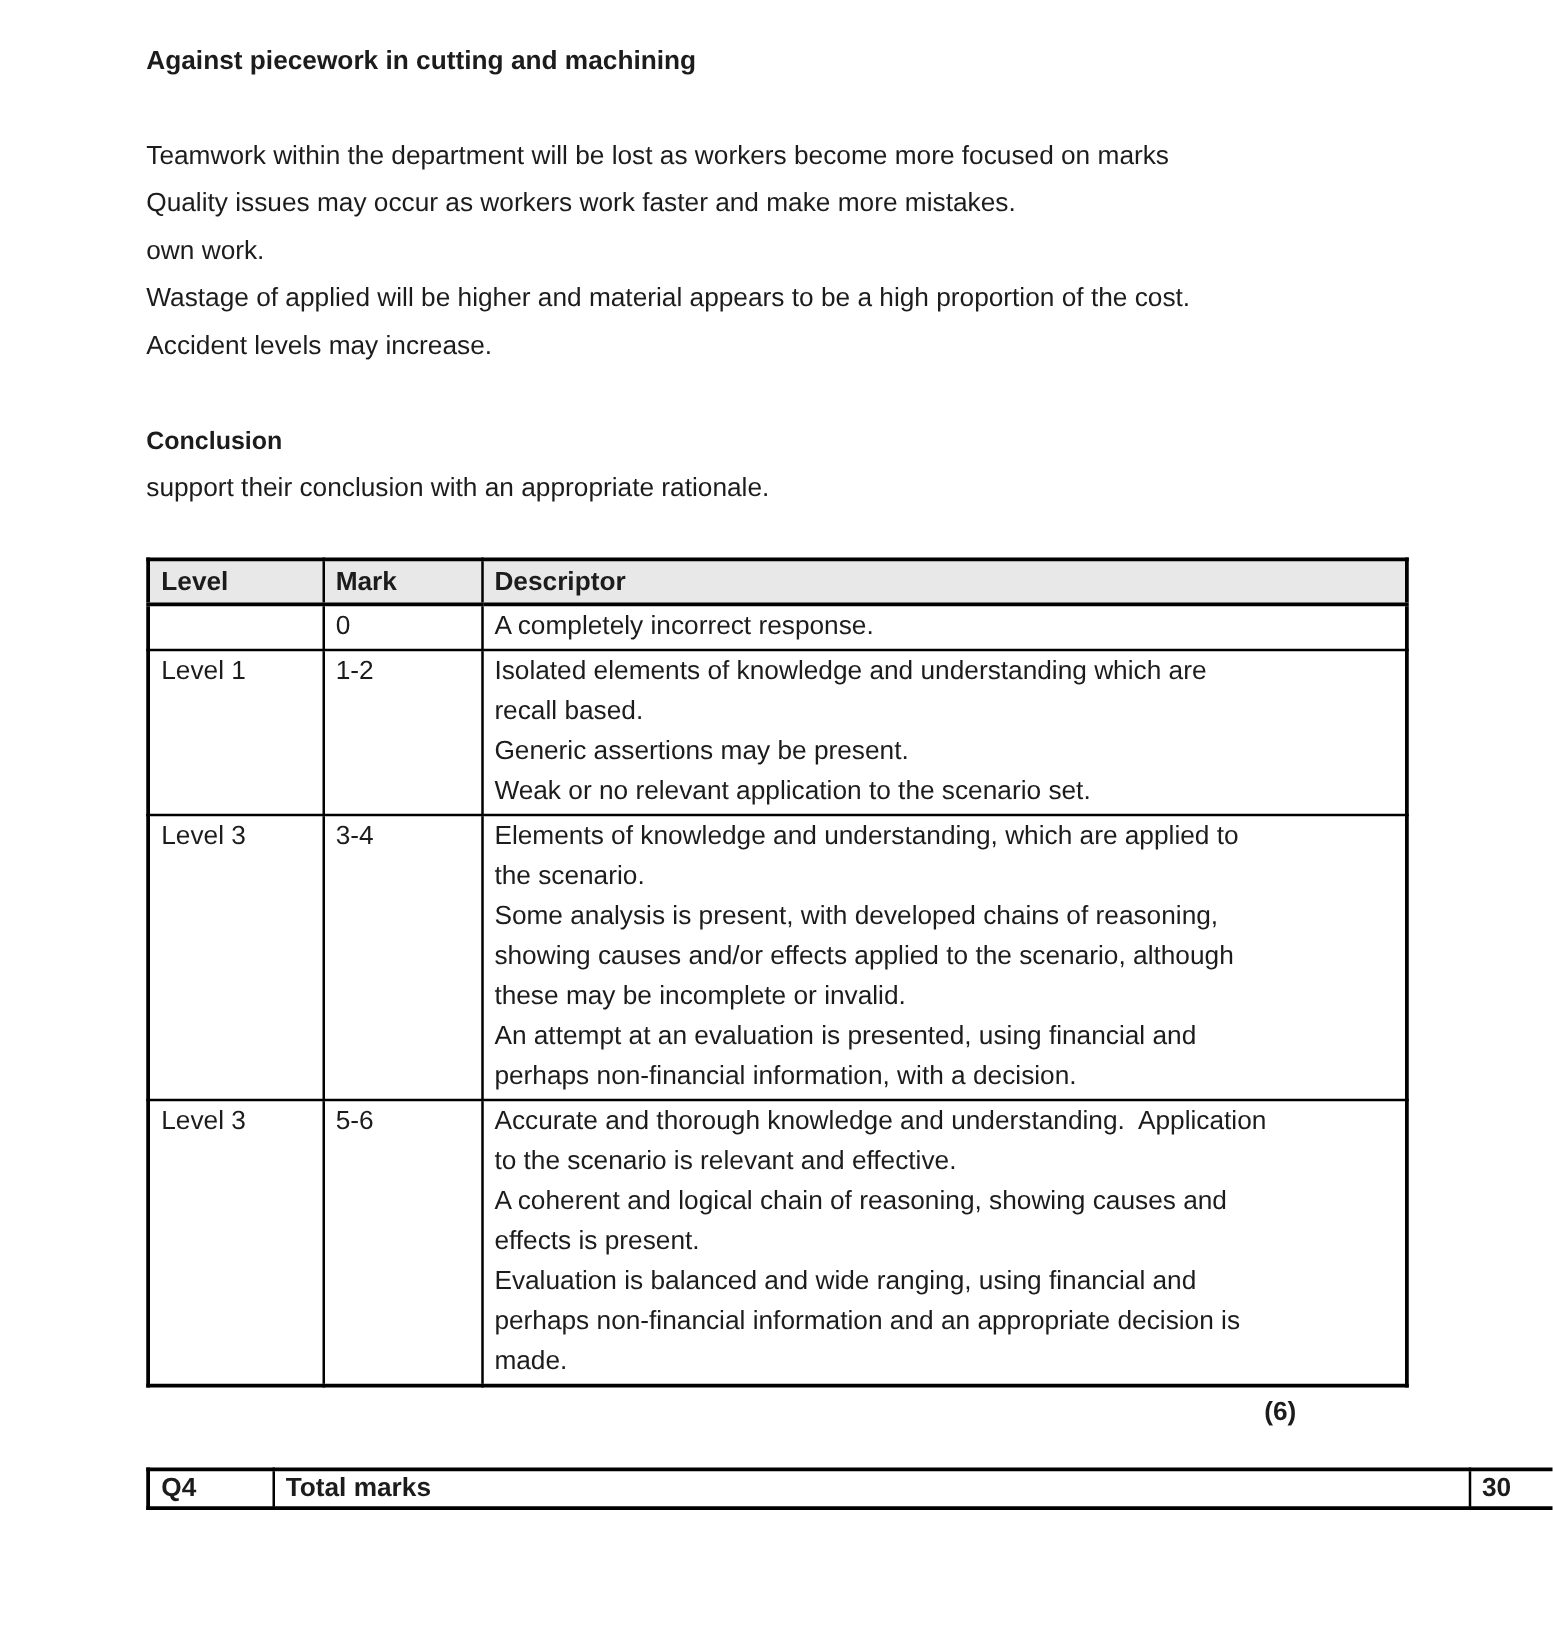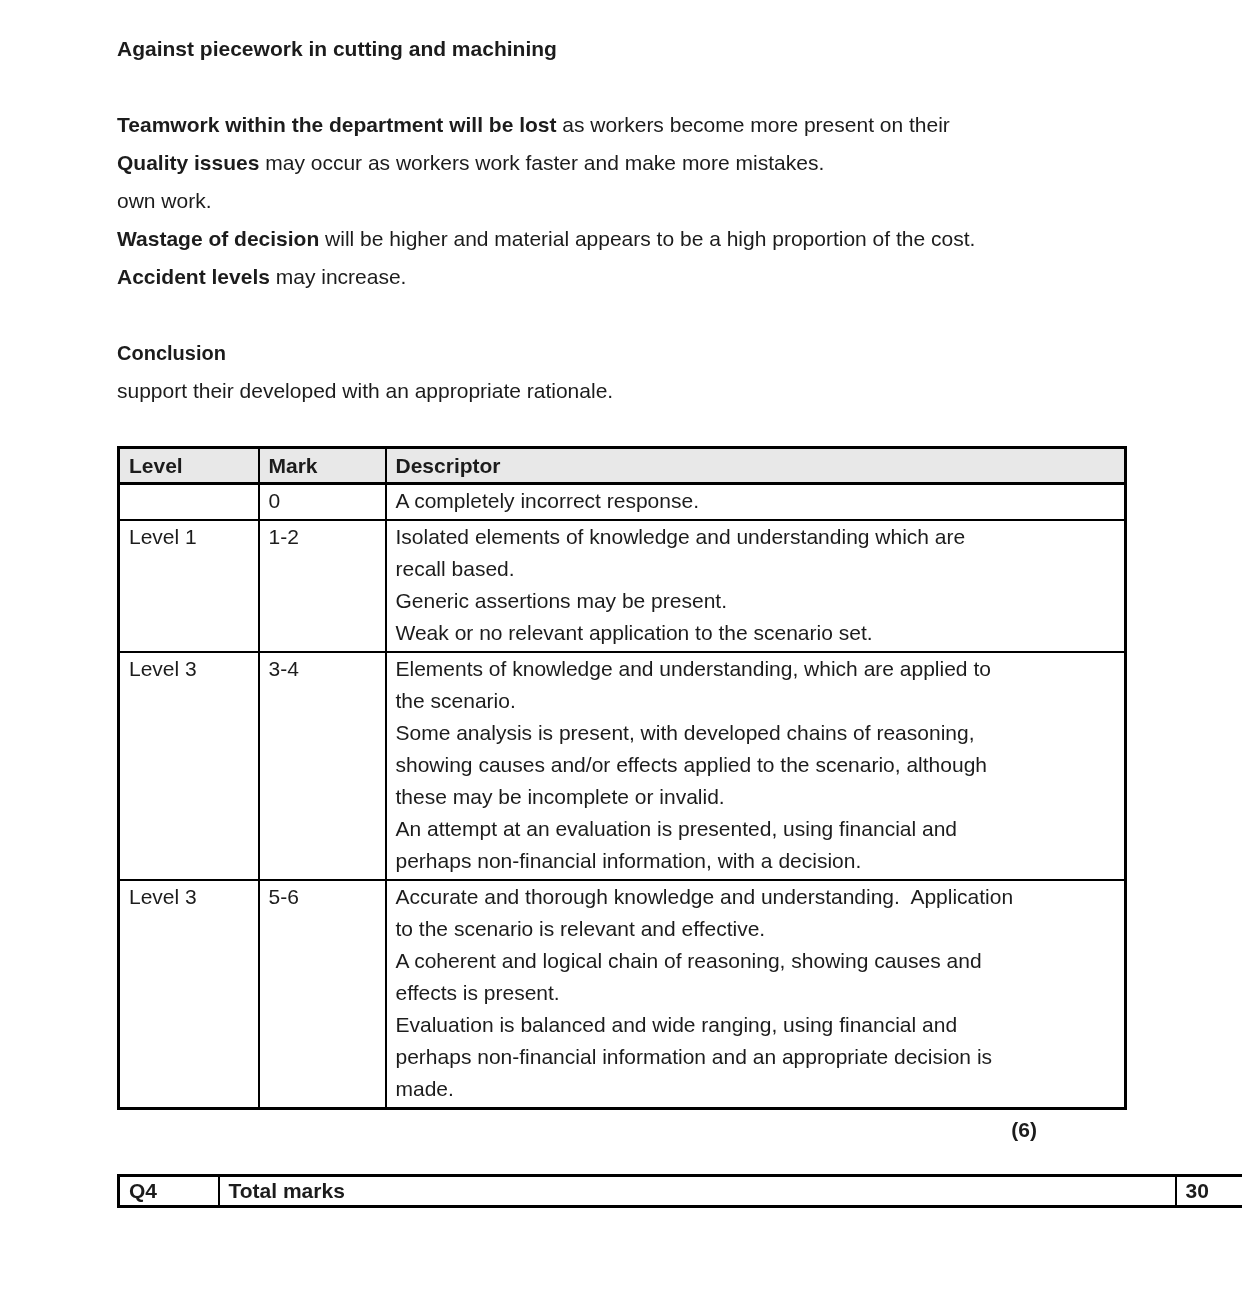--- a/index.html
+++ b/index.html
@@ -18,21 +18,21 @@
     -webkit-font-smoothing:antialiased;
   }
   .page{padding:30px 115px 0 117px;box-sizing:border-box;border-radius:23px;}
 
   .h-bold{
     font-size:21px;font-weight:bold;line-height:38px;
     margin:0 0 38px 0;
   }
   .para-block{margin:0;}
   .bline{line-height:38px;white-space:pre-wrap;}
-  .bline b{font-weight:bold;}
+  .bline b{font-weight:normal;}
 
   .conclusion-h{
     font-size:20px;font-weight:bold;line-height:38px;
     margin:38px 0 0 0;
   }
 
   table.levels{
     border-collapse:collapse;
     width:1010px;
     margin-top:36px;
@@ -81,31 +81,31 @@
   }
 </style>
 </head>
 <body>
 
 <div class="page">
 
   <div class="h-bold">Against piecework in cutting and machining</div>
 
   <div class="para-block" id="points-block">
-      <div class="bline"><b>Teamwork within the department will be lost</b><span> as workers become more present on their</span></div>
+      <div class="bline"><b>Teamwork within the department will be lost</b><span> as workers become more focused on marks</span></div>
       <div class="bline"><b>Quality issues</b><span> may occur as workers work faster and make more mistakes.</span></div>
       <div class="bline"><span>own work.</span></div>
-      <div class="bline"><b>Wastage of decision</b><span> will be higher and material appears to be a high proportion of the cost.</span></div>
+      <div class="bline"><b>Wastage of applied</b><span> will be higher and material appears to be a high proportion of the cost.</span></div>
       <div class="bline"><b>Accident levels</b><span> may increase.</span></div>
     </div>
 
   <div class="conclusion-h">Conclusion</div>
 
   <div class="para-block" id="conclusion-block">
-      <div class="bline">support their developed with an appropriate rationale.</div>
+      <div class="bline">support their conclusion with an appropriate rationale.</div>
     </div>
 
   <table class="levels">
     <colgroup>
       <col style="width:140px">
       <col style="width:127px">
       <col>
     </colgroup>
     <thead>
       <tr>

